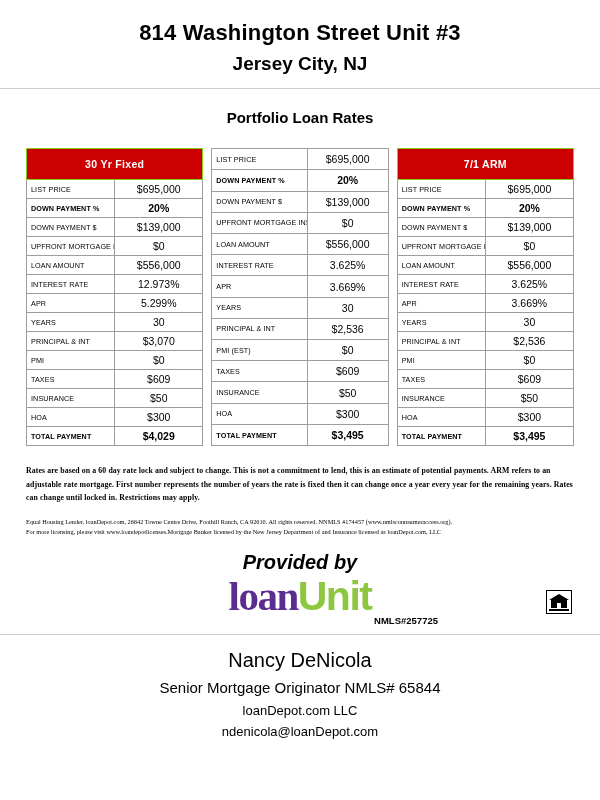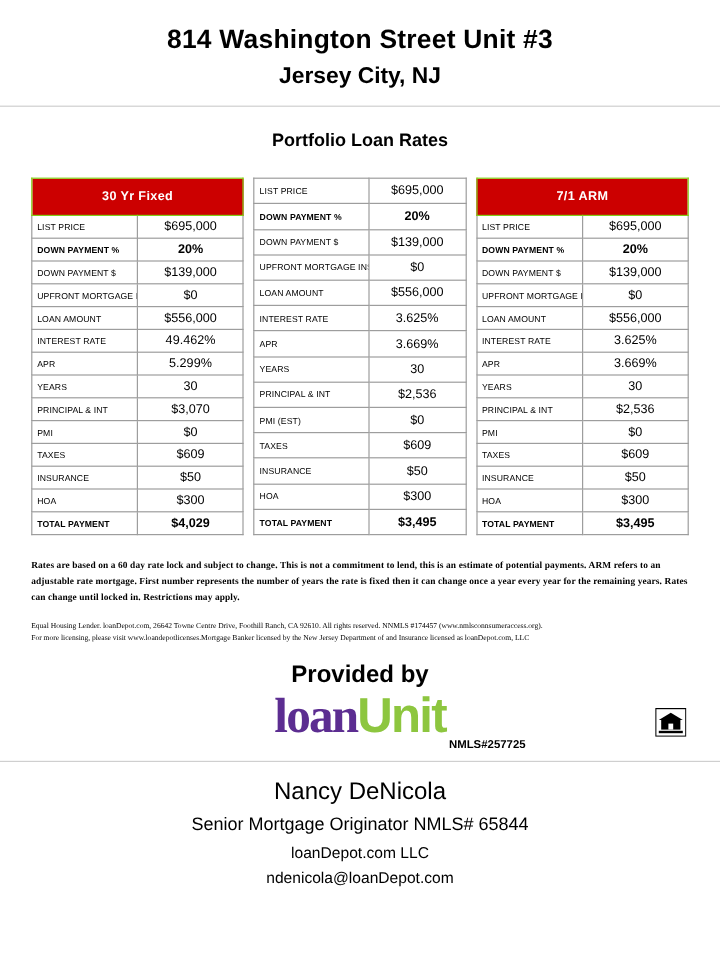--- a/index.html
+++ b/index.html
@@ -115,20 +115,21 @@
     right: 28px;
     top: 590px;
     width: 26px;
     height: 24px;
   }
   .provided {
     text-align: center;
     font-size: 20px;
     font-weight: bold;
     margin-top: 14px;
+    font-style: italic;
   }
   .brand {
     text-align: center;
     margin-top: 2px;
     line-height: 1;
   }
   .brand .logo-text {
     font-size: 41px;
     font-weight: bold;
     letter-spacing: -1.5px;
@@ -213,21 +214,21 @@
         <tr>
             <td class="lbl">Upfront Mortgage Ins.</td>
             <td class="val">$0</td>
           </tr>
         <tr>
             <td class="lbl">Loan Amount</td>
             <td class="val">$556,000</td>
           </tr>
         <tr>
             <td class="lbl">Interest Rate</td>
-            <td class="val">49.462%</td>
+            <td class="val">12.973%</td>
           </tr>
         <tr>
             <td class="lbl">APR</td>
             <td class="val">5.299%</td>
           </tr>
         <tr>
             <td class="lbl">Years</td>
             <td class="val">30</td>
           </tr>
         <tr>

